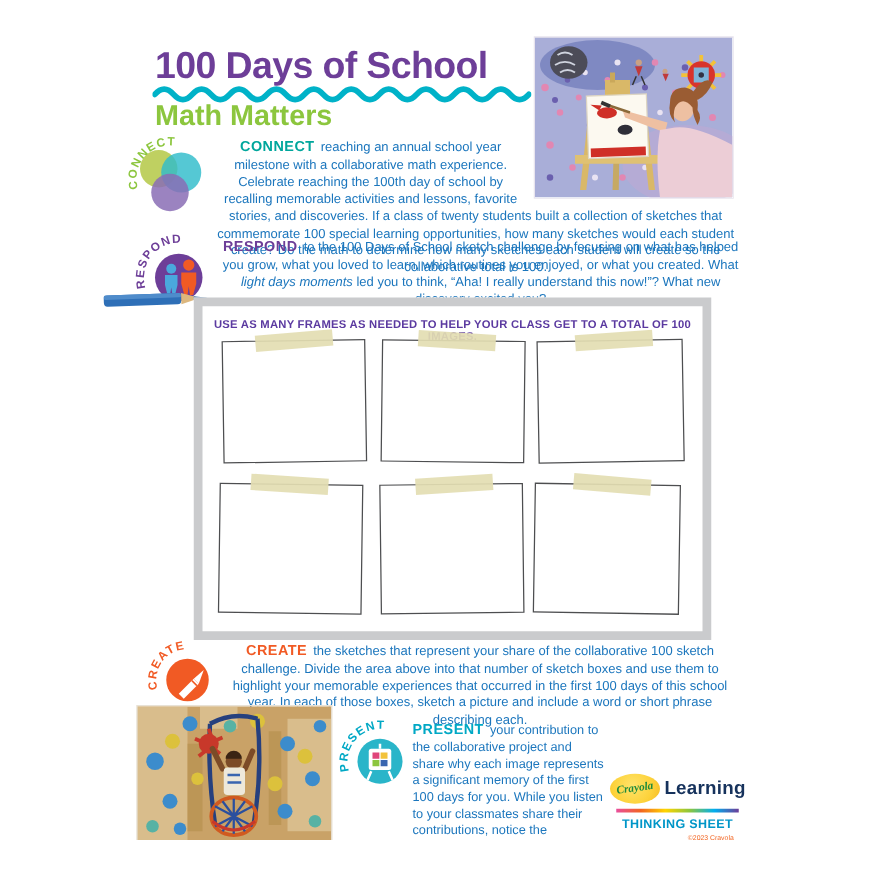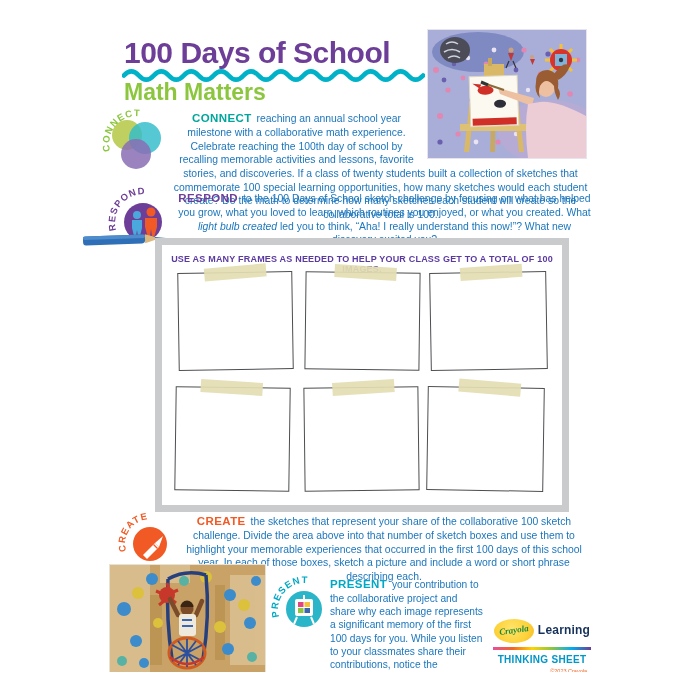--- a/index.html
+++ b/index.html
@@ -43,21 +43,21 @@
   .present-para{position:absolute;left:330px;top:577px;width:263px;color:#1b76bd;
                 font-size:10.2px;line-height:1.3;}
   .logo-block{float:right;width:102px;margin:42px 0 0 8px;text-align:center;}
   .logo-row{display:flex;align-items:center;justify-content:center;gap:4px;}
   .crayola-oval{display:inline-block;width:40px;height:24px;border-radius:50%;
                 background:radial-gradient(circle at 45% 40%, #ffe36a, #fdd23a 60%, #f5b921);
                 position:relative;flex:0 0 auto;}
   .crayola-oval span{position:absolute;left:3px;top:6px;width:34px;
                      font-family:"Liberation Serif",serif;font-style:italic;font-weight:bold;
                      font-size:9px;color:#1d8a3c;transform:rotate(-8deg);}
-  .learning{color:#16325c;font-size:12px;font-weight:bold;letter-spacing:.2px;}
+  .learning{color:#16325c;font-size:15px;font-weight:bold;letter-spacing:.2px;}
   .rainbow{height:2.5px;margin:4px 2px 3px 2px;
            background:linear-gradient(90deg,#e94e9c,#f26522,#ffd400,#8cc63e,#00aeef,#6d3e98);}
   .sheet-label{color:#0096c8;font-weight:bold;font-size:10px;letter-spacing:.3px;}
   .copyright{color:#f26522;font-size:5.5px;margin-top:2px;text-align:right;padding-right:6px;}
 </style>
 </head>
 <body>
 
 <div class="page">
 
@@ -169,21 +169,21 @@
       </defs>
     <circle cx="40" cy="40" r="19" fill="#6d3e98"></circle>
     <circle cx="34" cy="33" r="4" fill="#4aa8dd"></circle>
     <path d="M29,38 h10 v8 l-2,8 h-2 l-1,-6 l-1,6 h-2 l-2,-8 Z" fill="#4aa8dd"></path>
     <circle cx="48" cy="30" r="4.5" fill="#f15a24"></circle>
     <path d="M42,36 h12 v9 l-2.5,9 h-2.5 l-1,-7 l-1,7 h-2.5 l-2.5,-9 Z" fill="#f15a24"></path>
     <text class="arc-text" fill="#6d3e98"><textPath href="#arcR">RESPOND</textPath></text>
   </svg>
   <div class="para" style="left:178px;top:191px;width:413px;">
     <span class="sec-label lbl-respond">RESPOND</span>
-    <span>to the 100 Days of School sketch challenge by focusing on what has helped you grow, what you loved to learn, which routines you enjoyed, or what you created. What </span><span class="ital">light bulb created</span><span> led you to think, “Aha! I really understand this now!”? What new discovery excited you?</span>
+    <span>to the 100 Days of School sketch challenge by focusing on what has helped you grow, what you loved to learn, which routines you enjoyed, or what you created. What </span><span class="ital">light days moments</span><span> led you to think, “Aha! I really understand this now!”? What new discovery excited you?</span>
   </div>
 
   <svg class="pencil" width="88" height="20" viewBox="0 0 88 20">
     <rect x="1" y="6" width="62" height="9" rx="3" fill="#2e6fb7"></rect>
     <rect x="1" y="6" width="62" height="3.5" rx="1.5" fill="#4f8ccb"></rect>
     <path d="M63,6 L78,10.5 L63,15 Z" fill="#dcb77e"></path>
     <path d="M73,9 L84,10.5 L73,12 Z" fill="#3a6ea8"></path>
   </svg>
 
   <div class="panel">

